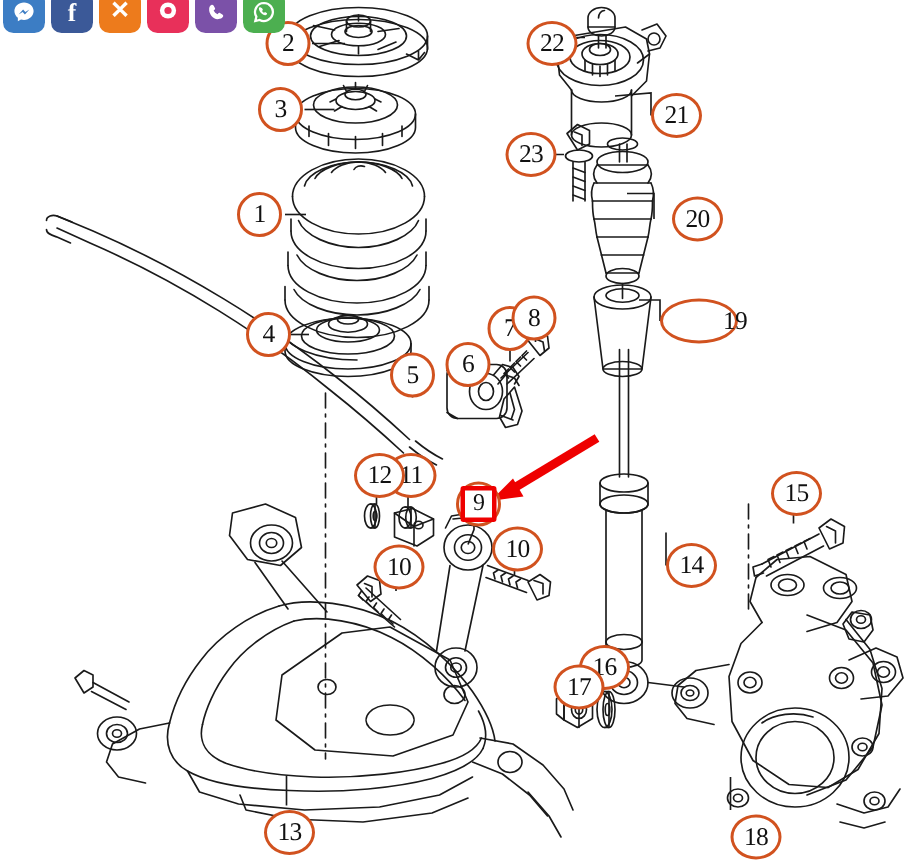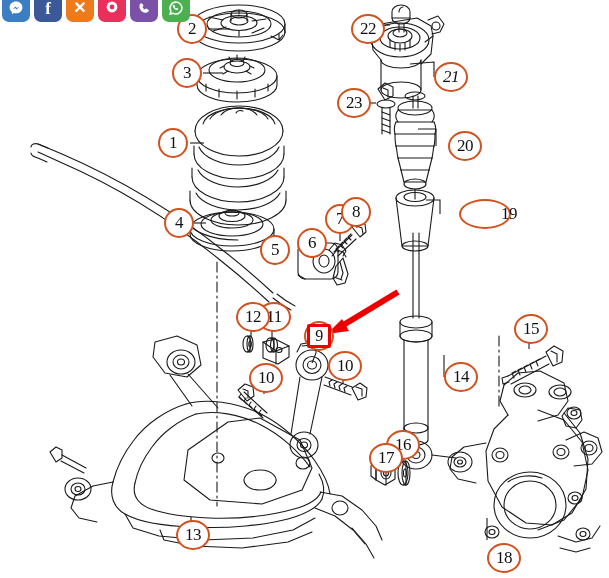--- a/index.html
+++ b/index.html
@@ -486,25 +486,25 @@
   <div class="callout" style="left:260px;top:235px;">5</div>
   <div class="callout" style="left:297px;top:228px;">6</div>
   <div class="callout" style="left:325px;top:204px;">7</div>
   <div class="callout" style="left:341px;top:197px;">8</div>
   <div class="callout" style="left:304px;top:321px;"></div>
   <div class="callout highlight" style="left:307px;top:324px;">9</div>
   <div class="callout wide" style="left:249px;top:363px;">10</div>
   <div class="callout wide" style="left:328px;top:351px;">10</div>
   <div class="callout wide" style="left:257px;top:302px;">11</div>
   <div class="callout wide" style="left:236px;top:302px;text-align:right;">12</div>
-  <div class="callout wide" style="left:176px;top:520px;">13</div>
+  <div class="callout wide" style="left:176px;top:540px;">13</div>
   <div class="callout wide" style="left:444px;top:362px;">14</div>
   <div class="callout wide" style="left:514px;top:314px;">15</div>
   <div class="callout wide" style="left:386px;top:430px;">16</div>
   <div class="callout wide" style="left:369px;top:443px;">17</div>
   <div class="callout wide" style="left:487px;top:543px;">18</div>
-  <div class="callout wide" style="left:459px;top:199px;padding-left:48px;">19</div>
+  <div class="callout wide" style="left:440px;top:199px;padding-left:48px;">19</div>
   <div class="callout wide" style="left:448px;top:131px;">20</div>
-  <div class="callout wide" style="left:434px;top:62px;font-style:italic;">21</div>
+  <div class="callout wide" style="left:434px;top:62px;">21</div>
   <div class="callout wide" style="left:351px;top:14px;">22</div>
   <div class="callout wide" style="left:337px;top:88px;font-family:Liberation Serif, serif;">23</div>
 
 </div>
 
 </body></html>

